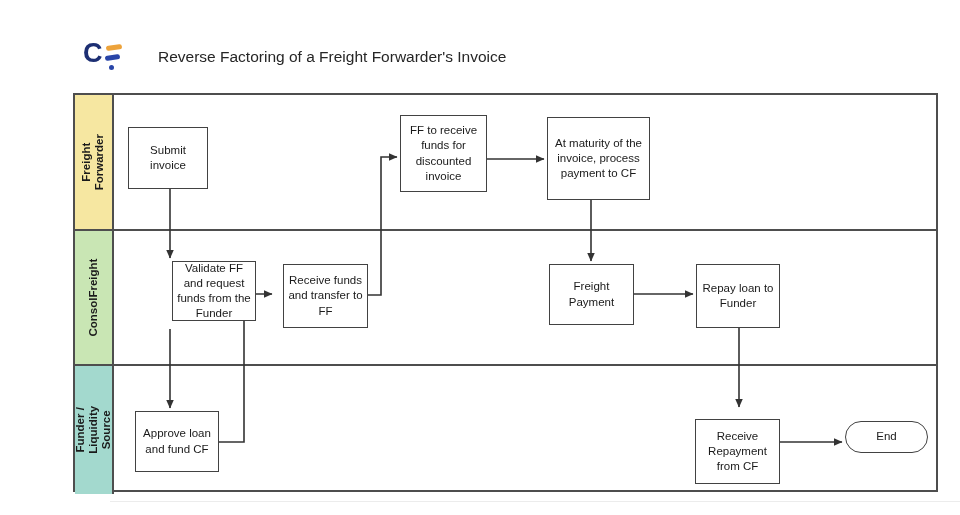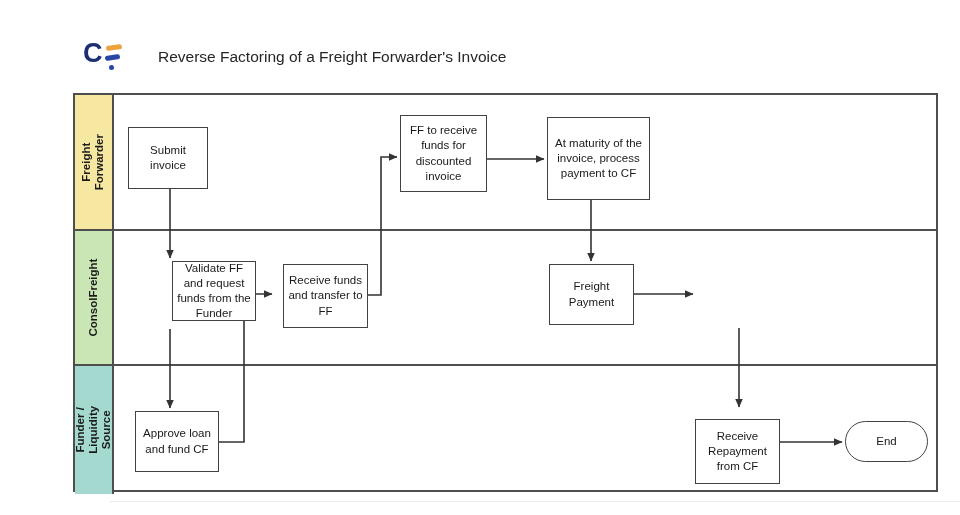--- a/index.html
+++ b/index.html
@@ -81,21 +81,22 @@
       <polyline points="664,233 664,312" marker-end="url(#arrow)"></polyline>
       <polyline points="705,347 767,347" marker-end="url(#arrow)"></polyline>
     </svg>
 
     <div class="node" style="left:53px; top:32px; width:80px; height:62px;">Submit invoice</div>
     <div class="node" style="left:325px; top:20px; width:87px; height:77px;">FF to receive funds for discounted invoice</div>
     <div class="node" style="left:472px; top:22px; width:103px; height:83px;">At maturity of the invoice, process payment to CF</div>
     <div class="node" style="left:53px; top:166px; width:84px; height:60px;margin-left:44px;">Validate FF and request funds from the Funder</div>
     <div class="node" style="left:200px; top:169px; width:85px; height:64px;margin-left:8px;">Receive funds and transfer to FF</div>
     <div class="node" style="left:474px; top:169px; width:85px; height:61px;">Freight Payment</div>
+    <div class="node" style="left:621px; top:169px; width:84px; height:64px;">Repay loan to Funder</div>
     <div class="node" style="left:53px; top:316px; width:84px; height:61px;margin-left:7px;">Approve loan and fund CF</div>
     <div class="node" style="left:620px; top:324px; width:85px; height:65px;">Receive Repayment from CF</div>
-    <div class="node stadium" style="left:770px; top:326px; width:83px; height:41px;">End</div>
+    <div class="node stadium" style="left:770px; top:326px; width:83px; height:32px;">End</div>
 
   </div>
 
   <div class="page-hairline"></div>
 
 </div>
 
 </body></html>

